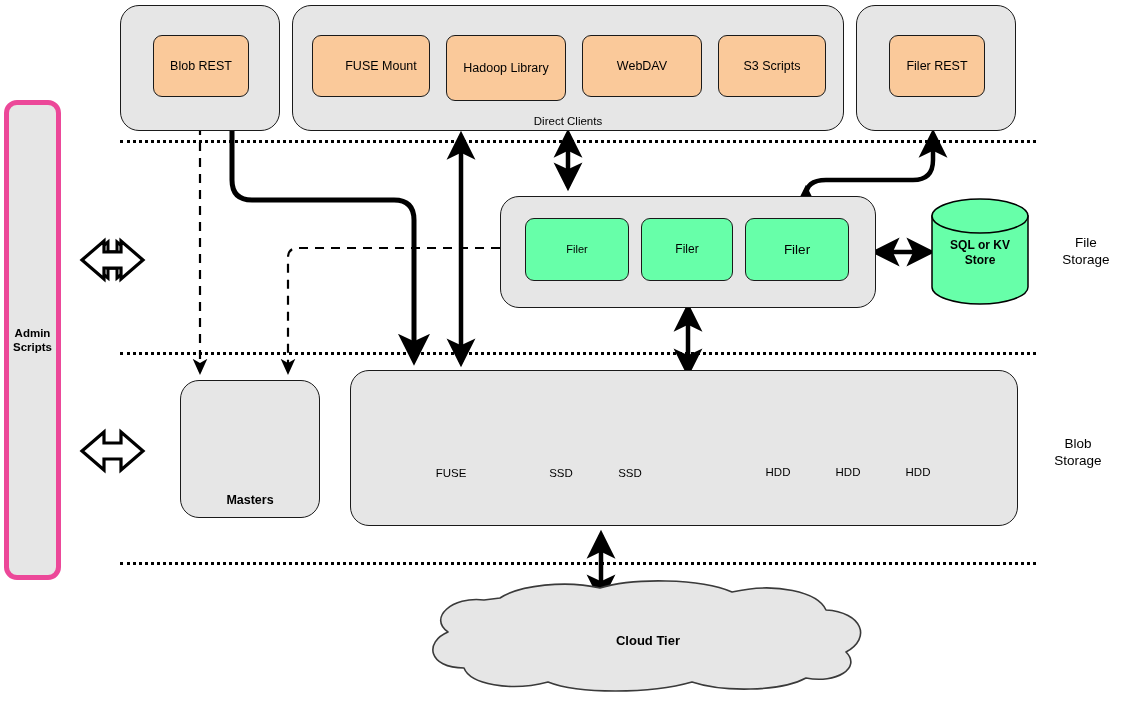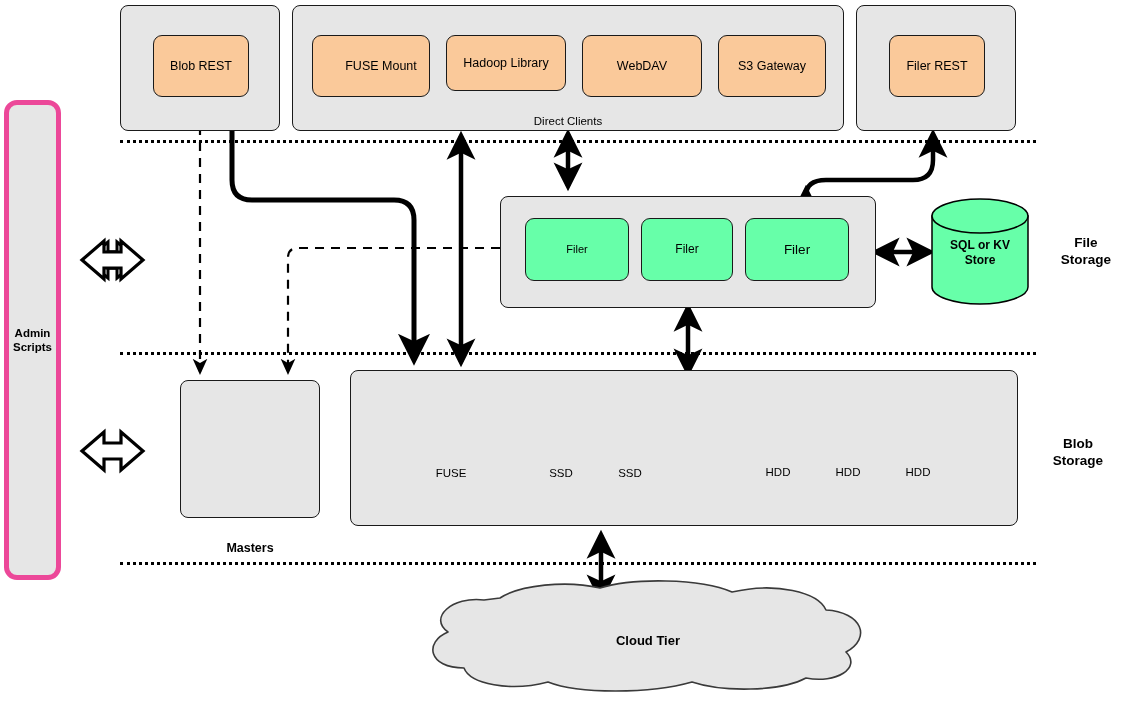--- a/index.html
+++ b/index.html
@@ -14,21 +14,21 @@
     height:701px;
     background:#ffffff;
     overflow:hidden;
   }
   .abs{position:absolute;box-sizing:border-box;}
 
   
   .group{
     background:#e6e6e6;
     border:1px solid #1a1a1a;
-    border-radius:8px;
+    border-radius:19px;
   }
   .groupLabel{
     position:absolute;
     left:0;right:0;
     text-align:center;
     font-size:11.5px;
     color:#000;
     white-space:nowrap;
   }
 
@@ -69,39 +69,37 @@
     white-space:pre-line;
   }
 
   
   .tierCaption{
     font-size:13.5px;
     text-align:center;
     line-height:1.25;
     white-space:pre-line;
     color:#000;
-    font-weight:bold;
   }
 
   
   .sep{
     height:0;
     border-top:3px dotted #000000;
   }
 
   
   #vec{position:absolute;left:0;top:0;width:1121px;height:701px;pointer-events:none;}
 
   .mastersLabel{
     position:absolute;
     left:0;right:0;
     text-align:center;
     font-size:12.5px;
     font-weight:bold;
-    margin-top:48px;
   }
   .diskLabel{
     position:absolute;
     font-size:11.5px;
     text-align:center;
     color:#000;
     white-space:nowrap;
   }
   .cloudLabel{
     position:absolute;
@@ -263,28 +261,28 @@
   <div class="abs group" style="left:120px; top:5px; width:160px; height:126px;">
     <div class="abs node orange" style="left:32px; top:29px; width:96px; height:62px;">
       <span>Blob REST</span>
     </div>
   </div>
 
   <div class="abs group" style="left:292px; top:5px; width:552px; height:126px;">
     <div class="abs node orange" style="left:19px; top:29px; width:118px; height:62px;padding-left:20px;">
       <span>FUSE Mount</span>
     </div>
-    <div class="abs node orange" style="left:153px; top:29px; width:120px; height:56px;">
+    <div class="abs node orange" style="left:153px; top:29px; width:120px; height:66px;">
       <span>Hadoop Library</span>
     </div>
     <div class="abs node orange" style="left:289px; top:29px; width:120px; height:62px;">
       <span>WebDAV</span>
     </div>
     <div class="abs node orange" style="left:425px; top:29px; width:108px; height:62px;">
-      <span>S3 Gateway</span>
+      <span>S3 Scripts</span>
     </div>
     <div class="groupLabel" style="top:100px;margin-top:9px;">Direct Clients</div>
   </div>
 
   <div class="abs group" style="left:856px; top:5px; width:160px; height:126px;padding-left:24px;">
     <div class="abs node orange" style="left:32px; top:29px; width:96px; height:62px;">
       <span>Filer REST</span>
     </div>
   </div>
 

